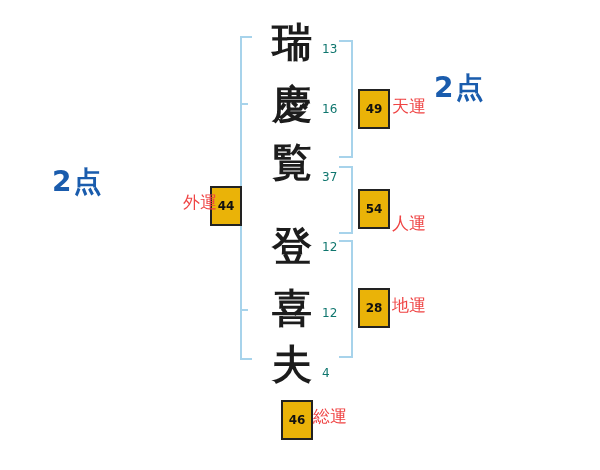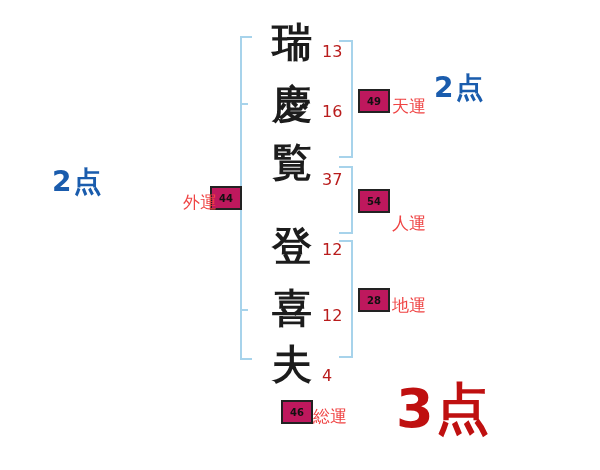--- a/index.html
+++ b/index.html
@@ -5,29 +5,29 @@
   html,body{margin:0;padding:0;background:#ffffff;}
   .canvas{
     position:relative;width:600px;height:470px;background:#ffffff;overflow:hidden;
     font-family:"DejaVu Sans","Liberation Sans",sans-serif;
   }
   .char{
     position:absolute;left:266px;width:52px;text-align:center;
     font-size:40px;line-height:1;font-weight:600;color:#1c1c1c;
   }
   .strokes{
-    position:absolute;left:322px;font-size:16px;color:#b91c1c;
+    position:absolute;left:322px;font-size:12px;color:#0f766e;
   }
   .vline,.hline{position:absolute;background:var(--bracket,#a7d3eb);}
   .vline{width:2px;}
   .hline{height:2px;}
   .vbox{
     position:absolute;border:2px solid #222;min-width:22px;height:20px;
     display:flex;align-items:center;justify-content:center;
-    font-size:10px;font-weight:600;color:#111;background:#be185d;padding:0 3px;
+    font-size:12px;font-weight:600;color:#111;background:#eab308;padding:8px 3px;
   }
   .flabel{position:absolute;font-size:17px;color:#ef4444;white-space:nowrap;}
   .score{
     position:absolute;font-weight:bold;font-size:28px;line-height:1;
     letter-spacing:2px;white-space:nowrap;
   }
   .score.blue{color:var(--blue,#1a5cad);}
   .score.red{color:var(--red,#bf1010);}
   .score.big{font-size:54px;}
 </style>
@@ -74,15 +74,14 @@
   <div class="hline" style="left:339px;top:240px;width:12px"></div>
   <div class="hline" style="left:339px;top:356px;width:12px"></div>
   <div class="vbox" style="left:358px;top:288px">28</div>
   <div class="flabel" style="left:392px;top:294px">地運</div>
 
   <div class="vbox" style="left:281px;top:400px">46</div>
   <div class="flabel" style="left:313px;top:405px">総運</div>
 
   <div class="score blue" style="left:52px;top:168px">2点</div>
   <div class="score blue" style="left:434px;top:74px">2点</div>
-  <div class="score red big" style="left:396px;top:382px">3点</div>
 
 </div>
 
 </body></html>

